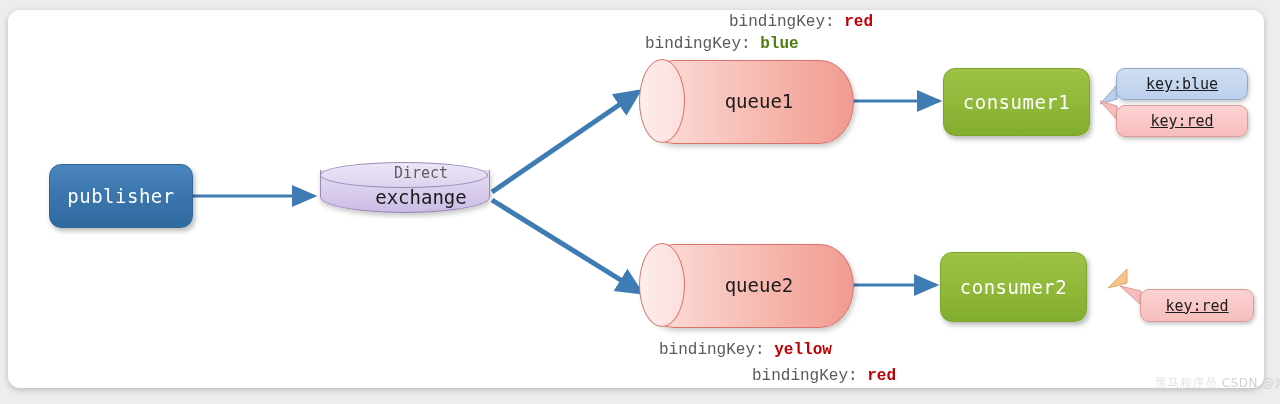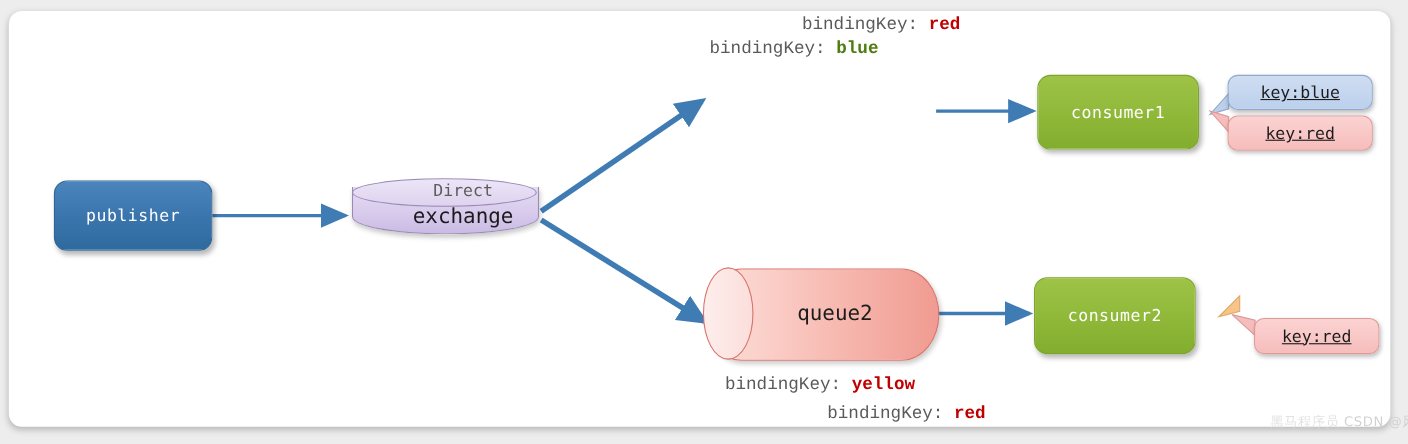--- a/index.html
+++ b/index.html
@@ -19,21 +19,21 @@
   .stage{position:absolute;left:0;top:0;width:1280px;height:404px;}
   svg.layer{position:absolute;left:0;top:0;width:1280px;height:404px;pointer-events:none;}
 
   
   .node{
     position:absolute;
     display:flex;align-items:center;justify-content:center;
     border-radius:12px;
     color:#ffffff;
     font-family:"DejaVu Sans Mono",monospace;
-    font-size:15px;
+    font-size:19px;
     letter-spacing:0.5px;
     box-shadow:2px 3px 5px rgba(0,0,0,0.28);
   }
   .node.publisher{
     left:49px;top:164px;width:142px;height:62px;
     background:linear-gradient(180deg,#4a86bd 0%,#3a76ad 50%,#2f6a9e 100%);
     border:1px solid #2e6596;
   }
   .node.consumer{
     background:linear-gradient(180deg,#9ec346 0%,#8fb839 55%,#83ad2e 100%);
@@ -195,20 +195,25 @@
     <span>publisher</span>
   </div>
 
   <div class="exchange">
     <div class="body"></div>
     <div class="cap"></div>
     <div class="lbl-top">Direct</div>
     <div class="lbl-main">exchange</div>
   </div>
 
+  <div class="queue queue1">
+    <div class="qbody"></div>
+    <div class="qcap"></div>
+    <div class="qlabel">queue1</div>
+  </div>
 
   <div class="queue queue2">
     <div class="qbody"></div>
     <div class="qcap"></div>
     <div class="qlabel">queue2</div>
   </div>
 
   <div class="node consumer consumer1">
     <span>consumer1</span>
   </div>

